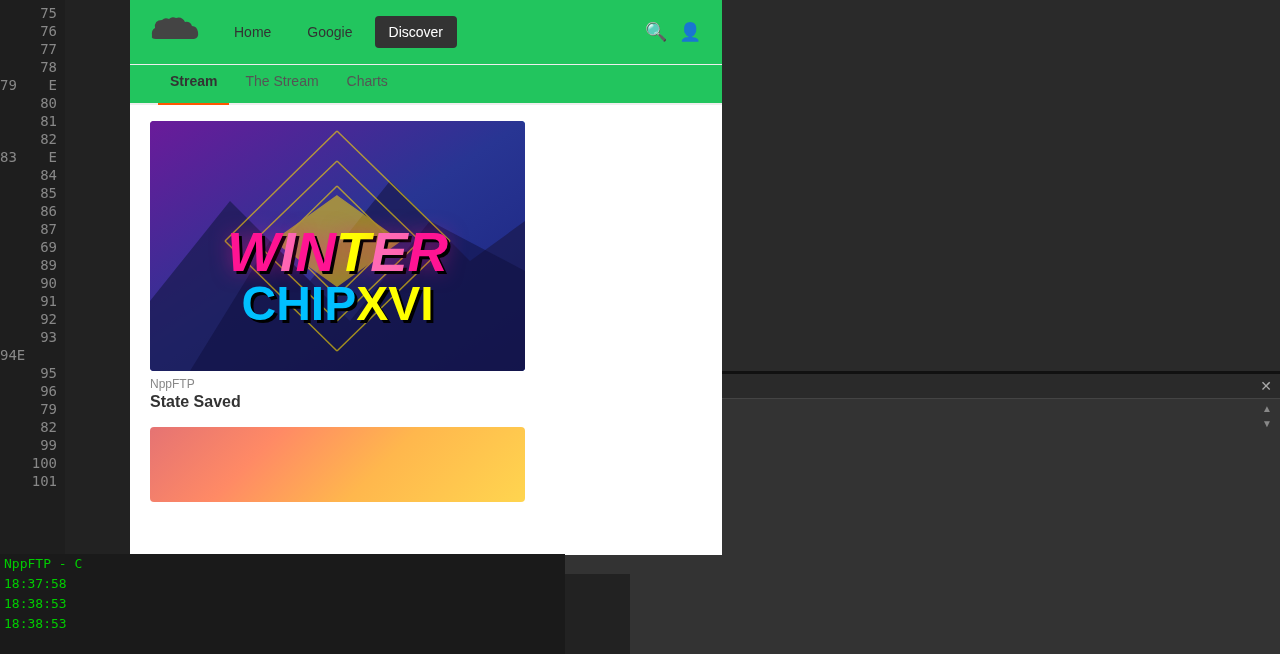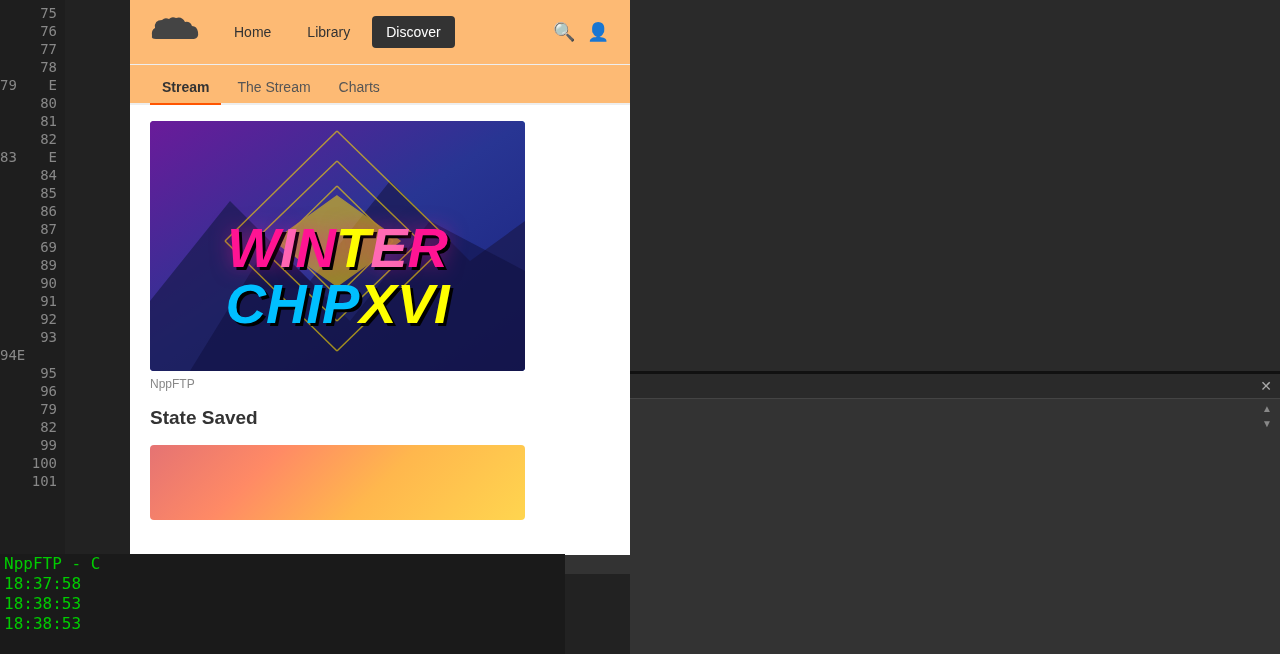--- a/index.html
+++ b/index.html
@@ -30,33 +30,33 @@
       text-align: right;
       padding-right: 8px;
       line-height: 18px;
       overflow: hidden;
       flex: 1;
     }
 
     .terminal-line {
       color: #00cc00;
       font-family: monospace;
-      font-size: 16px;
+      font-size: 13px;
       line-height: 16px;
       padding: 2px 4px;
     }
 
     
     .soundcloud-panel {
       position: absolute;
       left: 65px;
       top: 0;
-      width: 500px;
+      width: 592px;
       height: 555px;
-      background: #fdba74;
+      background: #22c55e;
       display: flex;
       flex-direction: column;
       overflow: hidden;
       z-index: 10;
     }
 
     
     .sc-header {
       display: flex;
       align-items: center;
@@ -100,24 +100,23 @@
 
     .sc-icon {
       cursor: pointer;
       color: #555;
       font-size: 18px;
     }
 
     
     .sc-subnav {
       display: flex;
-      padding: 0 20px;
+      padding: 0 28px;
       border-bottom: 2px solid #eee;
       height: 40px;
-      align-items: flex-end;
     }
 
     .sc-subnav-item {
       padding: 8px 12px;
       font-size: 14px;
       color: #555;
       cursor: pointer;
       margin-right: 4px;
       border-bottom: 2px solid transparent;
       margin-bottom: -2px;
@@ -178,24 +177,24 @@
       border-radius: 4px;
     }
 
     .track-label {
       font-size: 12px;
       color: #888;
       margin-top: 6px;
     }
 
     .track-title {
-      font-size: 19px;
+      font-size: 16px;
       font-weight: bold;
       color: #333;
-      margin-top: 16px;
+      margin-top: 2px;
     }
 
     
     .sc-player {
       height: 80px;
       background: #222;
       display: flex;
       align-items: center;
       padding: 0 16px;
       gap: 16px;
@@ -367,21 +366,21 @@
 
     <div class="sc-header">
       <div class="sc-logo">
         
         <svg width="50" height="28" viewBox="0 0 50 28">
           <path d="M2 20 Q1 14 5 12 Q4 4 12 4 Q15 1 19 3 Q22 0 26 2 Q32 0 35 6 Q40 5 42 10 Q47 10 48 16 Q49 22 44 23 L6 23 Q1 23 2 20Z" fill="#444"></path>
         </svg>
       </div>
       <nav class="sc-nav">
         <a class="sc-nav-item">Home</a>
-        <a class="sc-nav-item">Library</a>
+        <a class="sc-nav-item">Googie</a>
         <a class="sc-nav-item active">Discover</a>
       </nav>
       <div class="sc-nav-icons">
         <span class="sc-icon">🔍</span>
         <span class="sc-icon">👤</span>
       </div>
     </div>
 
     <div class="sc-subnav">
       <div class="sc-subnav-item active">Stream</div>
@@ -427,21 +426,21 @@
 
                 <polygon points="187,75 250,120 187,165 124,120" fill="#ffdd00" opacity="0.9" stroke="#ffdd00"></polygon>
               </g>
             </svg>
 
             <div class="winter-chip-container">
               <div style="margin-top:60px; text-align:center; position:relative; z-index:3;">
                 <div style="font-size:56px;font-weight:900;font-style:italic;line-height:1;text-shadow:3px 3px 0 #000,0 0 20px rgba(255,20,147,0.5)">
                   <span style="color:#ff1493">W</span><span style="color:#ff69b4">I</span><span style="color:#ff1493">N</span><span style="color:#ffff00">T</span><span style="color:#ff69b4">E</span><span style="color:#ff1493">R</span>
                 </div>
-                <div style="font-size:56px;font-weight:900;font-style:italic;line-height:1;text-shadow:3px 3px 0 #000">
+                <div style="font-size:48px;font-weight:900;line-height:1;text-shadow:3px 3px 0 #000">
                   <span style="color:#00bfff">C</span><span style="color:#00bfff">H</span><span style="color:#00bfff">I</span><span style="color:#00bfff">P</span><span style="color:#ffff00">XVI</span>
                 </div>
               </div>
             </div>
           </div>
         </div>
         <div class="track-label">NppFTP</div>
         <div class="track-title">State Saved</div>
       </div>
 

